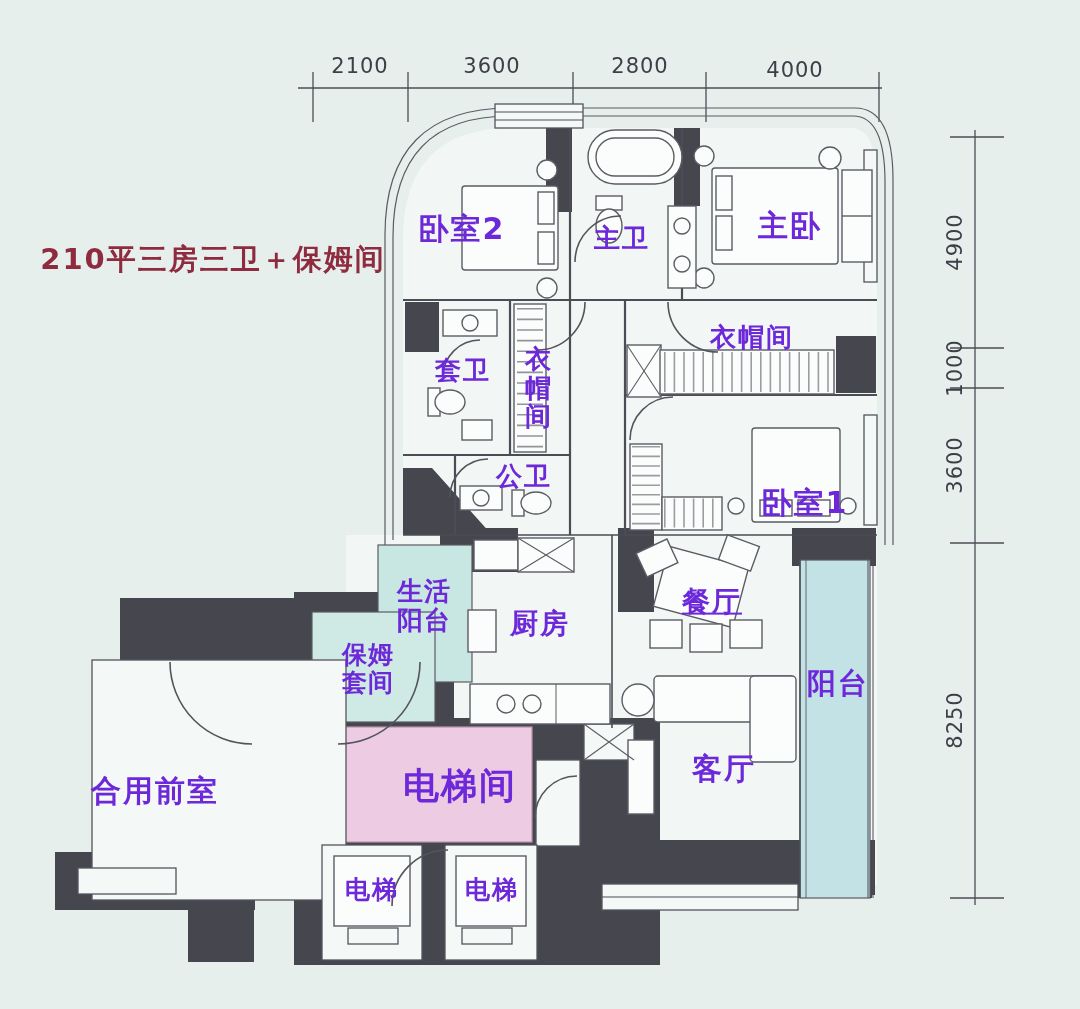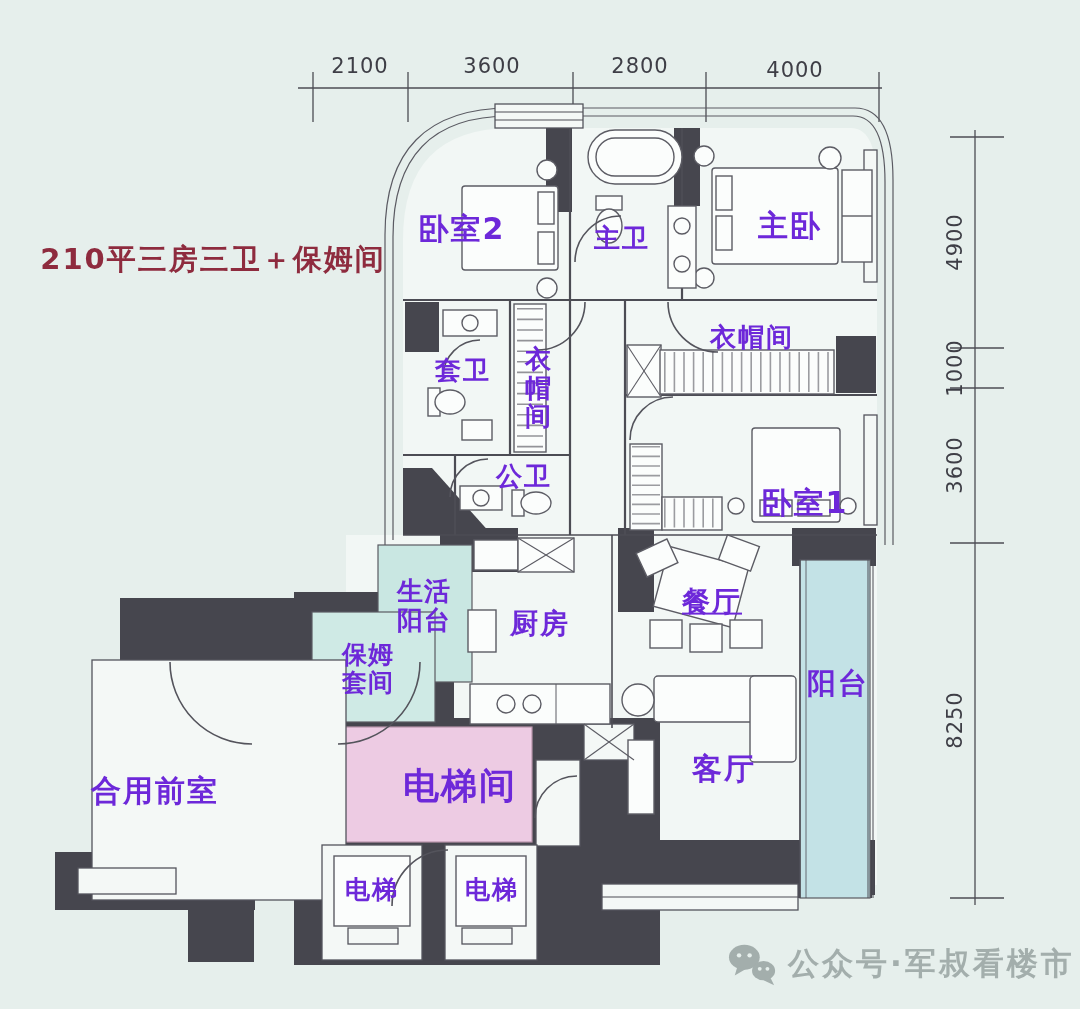--- a/index.html
+++ b/index.html
@@ -257,29 +257,14 @@
   <div class="rm" style="left:540px;top:624px;font-size:28px;">厨房</div>
   <div class="rm" style="left:712px;top:602px;font-size:28px;text-decoration:underline;">餐厅</div>
   <div class="rm wrap2" style="left:368px;top:668px;font-size:25px;">保姆套间</div>
   <div class="rm" style="left:838px;top:684px;font-size:29px;">阳台</div>
   <div class="rm" style="left:724px;top:768px;font-size:30px;">客厅</div>
   <div class="rm" style="left:460px;top:786px;font-size:36px;">电梯间</div>
   <div class="rm" style="left:155px;top:790px;font-size:30px;">合用前室</div>
   <div class="rm" style="left:372px;top:890px;font-size:25px;">电梯</div>
   <div class="rm" style="left:492px;top:890px;font-size:25px;">电梯</div>
 
-  <div id="wm">
-    <svg width="50" height="44" viewBox="0 0 52 44">
-      <g fill="#a3aeac">
-        <ellipse cx="17" cy="15" rx="16" ry="13"></ellipse>
-        <polygon points="10,24 7,34 19,27"></polygon>
-        <ellipse cx="37" cy="29" rx="12" ry="10"></ellipse>
-        <polygon points="44,36 48,44 37,39"></polygon>
-      </g>
-      <circle cx="11.5" cy="13" r="2.3" fill="#e6efec"></circle>
-      <circle cx="22.5" cy="13" r="2.3" fill="#e6efec"></circle>
-      <circle cx="33" cy="27" r="2" fill="#e6efec"></circle>
-      <circle cx="41" cy="27" r="2" fill="#e6efec"></circle>
-    </svg>
-    <span class="wm-text">公众号·军叔看楼市</span>
-  </div>
 
 </div>
 
 </body></html>

